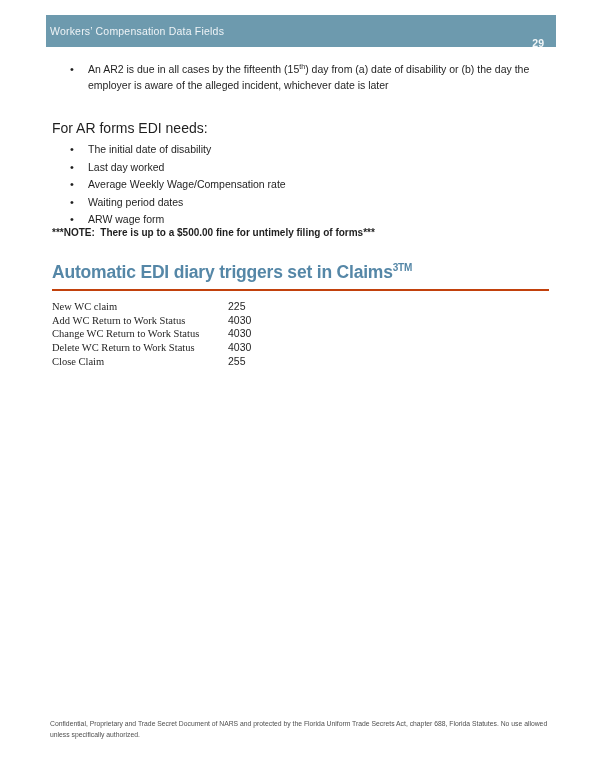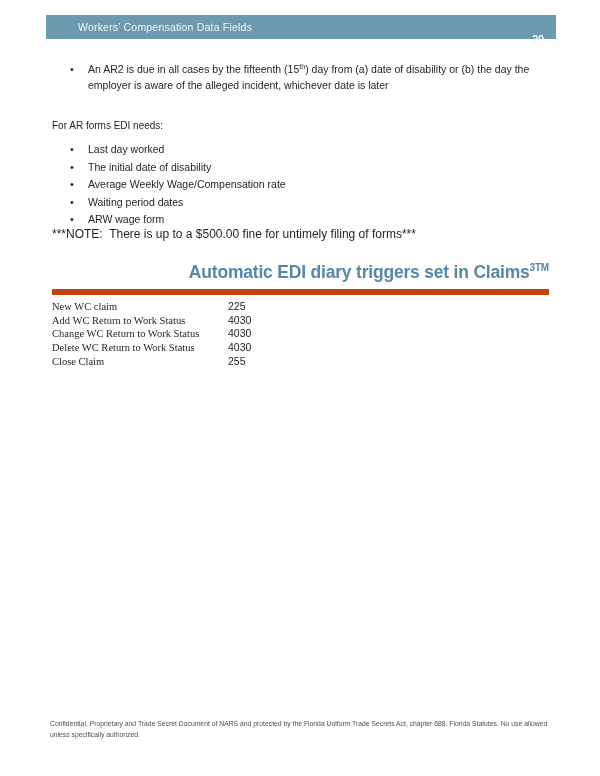--- a/index.html
+++ b/index.html
@@ -8,62 +8,61 @@
     background:#ffffff;
     font-family:"Liberation Sans","DejaVu Sans",sans-serif;
     color:#1f1f1f;
     position:relative;
     overflow:hidden;
   }
   .page{position:absolute;left:0;top:0;width:600px;height:776px;background:#ffffff;}
 
   
   .header-bar{
-    position:absolute;left:46px;top:15px;width:510px;height:24px;
+    position:absolute;left:46px;top:15px;width:510px;height:32px;
     background:#6d9aae;
     box-sizing:border-box;
     display:flex;align-items:center;justify-content:space-between;
-    padding:0 12px 0 32px;
+    padding:0 12px 0 4px;
   }
   .header-title{font-size:10.5px;color:#eef3f6;letter-spacing:.2px;}
   .header-page{font-size:10.5px;color:#f2f6f8;font-weight:bold;margin-top:24px;}
 
   
   ul.bullets{list-style:none;margin:0;padding:0;}
   ul.bullets li{
     position:relative;padding-left:20px;
     font-size:10.5px;line-height:15.5px;
     margin-bottom:2px;
   }
   ul.bullets li::before{
     content:"\2022";
     position:absolute;left:2px;top:0;
     font-size:11px;color:#1f1f1f;
   }
   .list-top{position:absolute;left:68px;top:62px;width:478px;}
   .list-edi{position:absolute;left:68px;top:142px;width:420px;}
   .list-edi li{line-height:16.4px;margin-bottom:0;}
 
-  .intro-line{position:absolute;left:52px;top:120px;font-size:10px;}
+  .intro-line{position:absolute;left:52px;top:120px;font-size:14px;}
 
   .note-line{
     position:absolute;left:52px;top:227px;width:500px;
-    font-size:12px;font-weight:normal;white-space:pre-wrap;
+    font-size:10px;font-weight:bold;white-space:pre-wrap;
   }
 
   sup{font-size:7px;vertical-align:super;line-height:0;}
 
   
   .section-heading{
     position:absolute;left:52px;top:262px;width:497px;
     font-size:17.5px;font-weight:bold;letter-spacing:-0.2px;
     color:#5587a7;
-    border-bottom:6px solid #c2410c;
+    border-bottom:2px solid #c2410c;
     padding-bottom:6px;
-    text-align:right;
   }
   .section-heading sup{font-size:10px;}
 
   
   .triggers{position:absolute;left:52px;top:300px;width:320px;font-size:10.5px;}
   .trigger-row{display:flex;line-height:13.7px;}
   .trigger-label{width:176px;font-family:Liberation Serif, serif;}
   .trigger-value{width:60px;}
 
   .bold{font-weight:bold;}
@@ -86,22 +85,22 @@
 
   <ul class="bullets list-top">
     <li>
       <span>An AR2 is due in all cases by the fifteenth (15</span><sup>th</sup><span>) day from (a) date of disability or (b) the day the employer is aware of the alleged incident, whichever date is later</span>
     </li>
   </ul>
 
   <div class="intro-line">For AR forms EDI needs:</div>
 
   <ul class="bullets list-edi">
+    <li>The initial date of disability</li>
     <li>Last day worked</li>
-    <li>The initial date of disability</li>
     <li>Average Weekly Wage/Compensation rate</li>
     <li>Waiting period dates</li>
     <li>ARW wage form</li>
   </ul>
 
   <div class="note-line">***NOTE:  There is up to a $500.00 fine for untimely filing of forms***</div>
 
   <div class="section-heading" style="color: rgb(85, 135, 167);">
     <span>Automatic EDI diary triggers set in Claims</span><sup>3TM</sup>
   </div>

